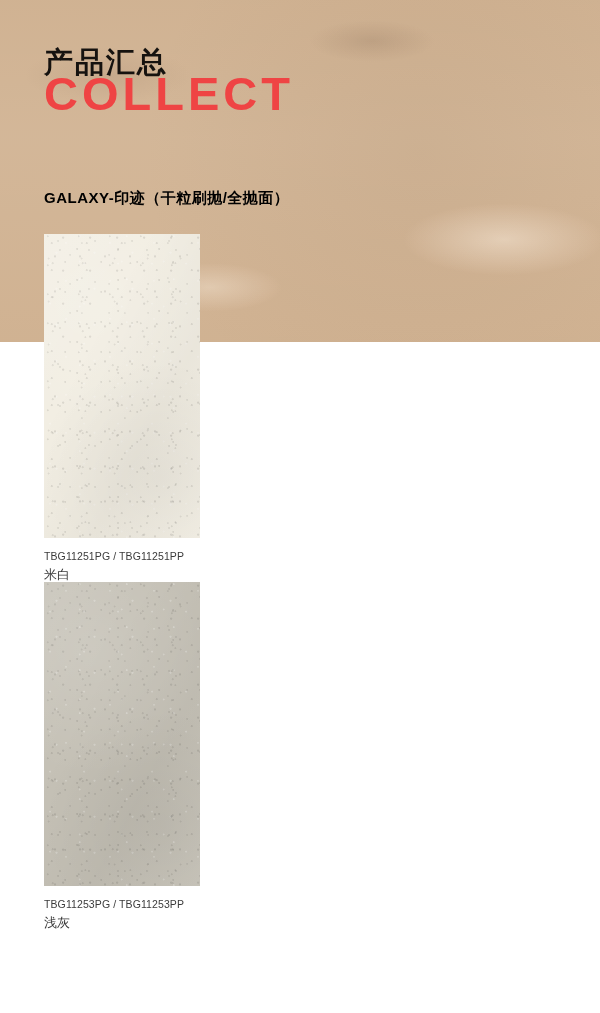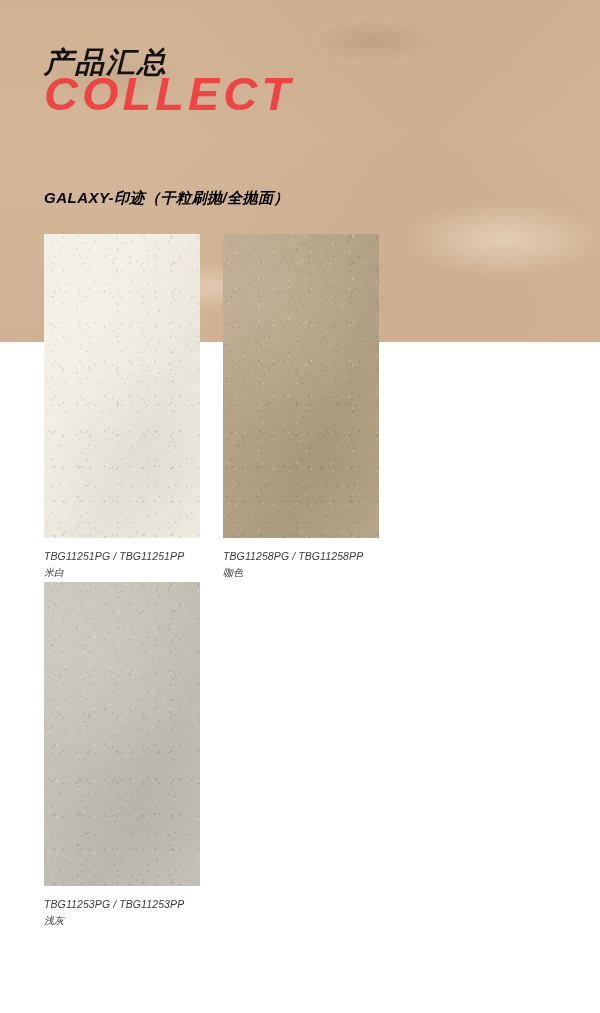--- a/index.html
+++ b/index.html
@@ -8,21 +8,20 @@
     height:1013px;
     background:#ffffff;
     font-family:"Liberation Sans", "DejaVu Sans", sans-serif;
     overflow:hidden;
   }
   .page {
     position:relative;
     width:600px;
     height:1013px;
     background:#ffffff;
-    font-style:italic;
   }
 
   
   .hero {
     position:absolute;
     left:0; top:0;
     width:600px;
     height:342px;
     overflow:hidden;
   }
@@ -177,21 +176,21 @@
   .code {
     margin-top:11px;
     font-size:10.5px;
     color:#3b3b3b;
     letter-spacing:0.1px;
     white-space:nowrap;
     line-height:1.35;
   }
   .cname {
     margin-top:3px;
-    font-size:10px;
+    font-size:13px;
     color:#3b3b3b;
     line-height:1.35;
   }
 </style>
 </head>
 <body>
 
 <div class="page">
 
   <div class="hero">
@@ -212,28 +211,20 @@
       <div class="cell">
         <div class="swatch" id="sw-0-0" style="background-color: rgb(242, 238, 227);">
           <div class="grain"></div>
           <div class="sheen"></div>
         </div>
         <div class="code">TBG11251PG / TBG11251PP</div>
         <div class="cname">米白</div>
       </div>
 
 
-      <div class="cell">
-        <div class="swatch" id="sw-0-2" style="background-color: rgb(180, 163, 132);">
-          <div class="grain"></div>
-          <div class="sheen"></div>
-        </div>
-        <div class="code">TBG11258PG / TBG11258PP</div>
-        <div class="cname">咖色</div>
-      </div>
     </div>
 
     <div class="row row-2">
       <div class="cell">
         <div class="swatch" id="sw-1-0" style="background-color: rgb(197, 193, 182);">
           <div class="grain"></div>
           <div class="sheen"></div>
         </div>
         <div class="code">TBG11253PG / TBG11253PP</div>
         <div class="cname">浅灰</div>

